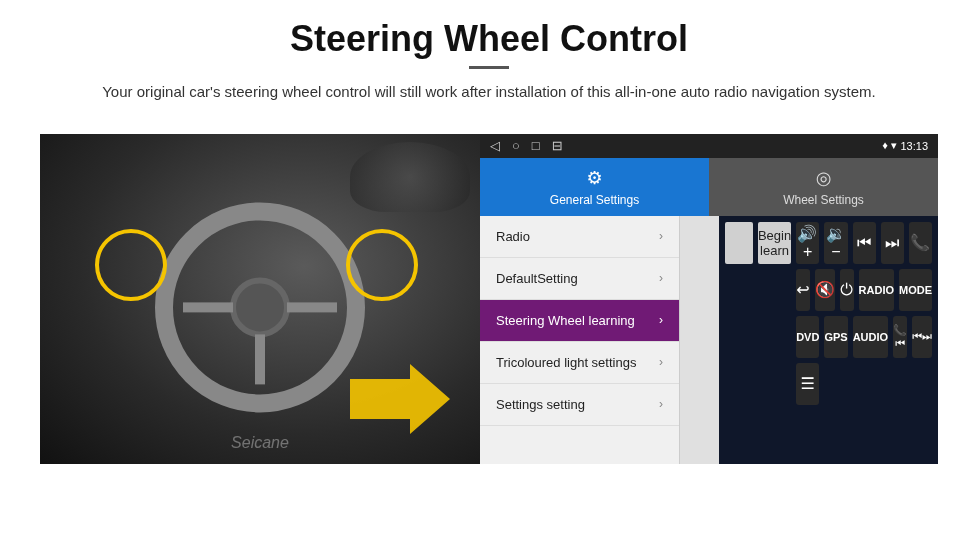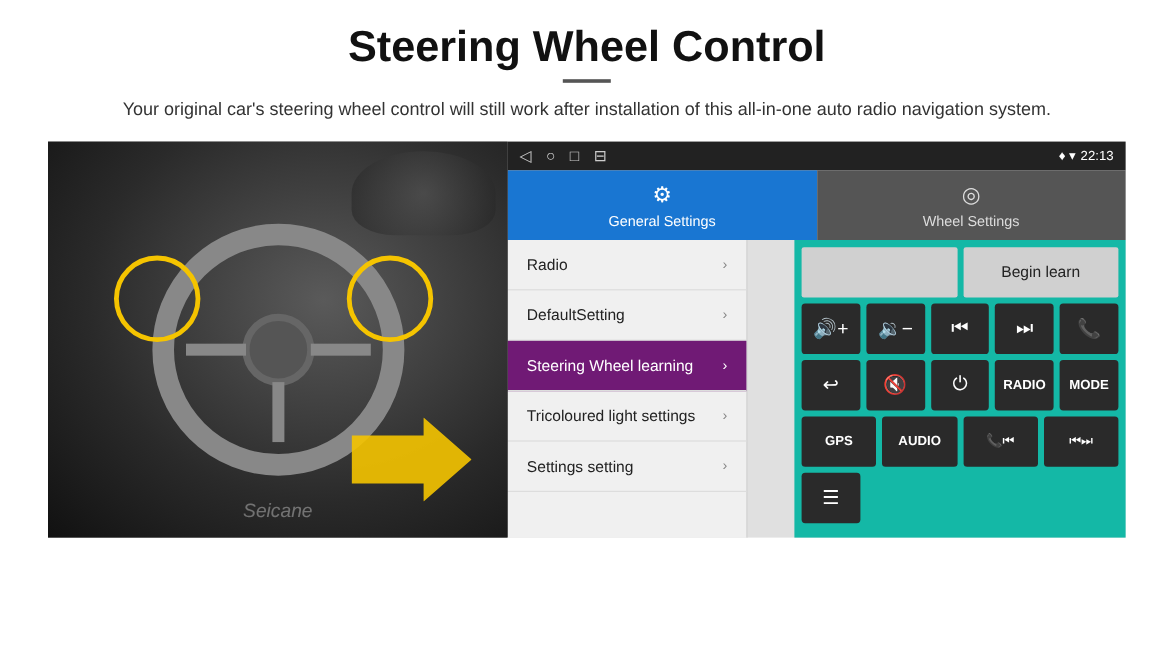--- a/index.html
+++ b/index.html
@@ -30,32 +30,32 @@
       height: 3px;
       background: #555;
       margin: 0 auto 12px auto;
     }
 
     .page-subtitle {
       text-align: center;
       font-size: 15px;
       color: #333;
       line-height: 1.5;
-      margin-bottom: 14px;
+      margin-bottom: 30px;
     }
 
     .content-area {
       display: flex;
       gap: 0;
       width: 100%;
     }
 
     
     .car-image-section {
-      width: 383px;
+      width: 440px;
       min-height: 330px;
       position: relative;
       background: #1a1a1a;
       flex-shrink: 0;
       overflow: hidden;
     }
 
     
     .steering-wheel-bg {
       width: 100%;
@@ -270,23 +270,23 @@
       color: #888;
     }
 
     .menu-item.active .menu-item-chevron {
       color: #fff;
     }
 
     
     .right-panel {
       flex: 1;
-      background: #14b8a6;
-      display: flex;
-      flex-direction: column;
+      background: #0f172a;
+      display: flex;
+      flex-direction: row;
       padding: 6px;
       gap: 5px;
     }
 
     
     .panel-row {
       display: flex;
       gap: 5px;
     }
 
@@ -393,21 +393,21 @@
 
       <div class="status-bar">
         <div class="status-bar-left">
           <span class="nav-icon">◁</span>
           <span class="nav-icon">○</span>
           <span class="nav-icon">□</span>
           <span class="nav-icon">⊟</span>
         </div>
         <div class="status-bar-right">
           <span>♦ ▾</span>
-          <span>22:13</span>
+          <span>13:13</span>
         </div>
       </div>
 
       <div class="tab-bar">
         <div class="tab-active">
           <span class="tab-icon">⚙</span>
           <span>General Settings</span>
         </div>
         <div class="tab-inactive">
           <span class="tab-icon">◎</span>
@@ -480,20 +480,23 @@
               <button class="ctrl-btn">
                 <span class="ctrl-btn-text">RADIO</span>
               </button>
               <button class="ctrl-btn">
                 <span class="ctrl-btn-text">MODE</span>
               </button>
             </div>
 
             <div class="btn-row">
               <button class="ctrl-btn">
+                <span class="ctrl-btn-text">DVD</span>
+              </button>
+              <button class="ctrl-btn">
                 <span class="ctrl-btn-text">GPS</span>
               </button>
               <button class="ctrl-btn">
                 <span class="ctrl-btn-text">AUDIO</span>
               </button>
               <button class="ctrl-btn">
                 <span style="font-size:11px">📞⏮</span>
               </button>
               <button class="ctrl-btn">
                 <span style="font-size:11px">⏮⏭</span>

